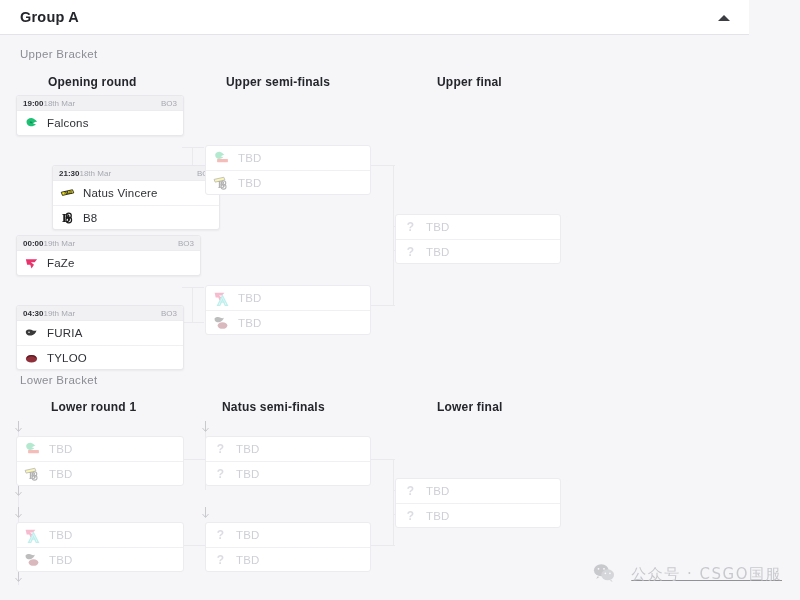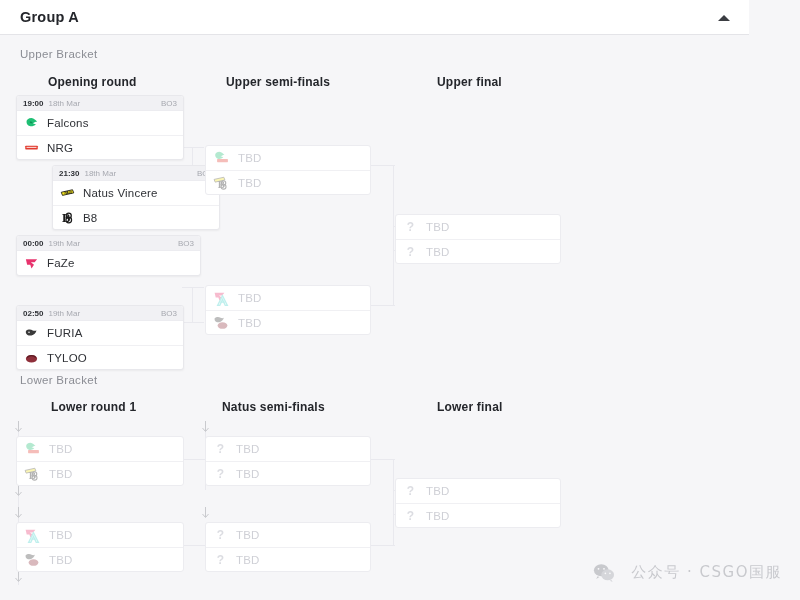--- a/index.html
+++ b/index.html
@@ -52,21 +52,21 @@
     border: 1px solid #e8e8ec;
     border-radius: 3px;
     box-shadow: 0 1px 2px rgba(0,0,0,.05);
     overflow: hidden;
   }
   .match.placeholder { box-shadow: none; border-color: #ececf0; }
 
   .m-head {
     height: 15px; background: #f1f1f4;
     display: flex; align-items: center;
-    padding: 0 6px; gap: 5px;
+    padding: 0 6px; 
     border-bottom: 1px solid #ececf0;
   }
   .m-time { font-size: 8px; font-weight: bold; color: #2f3136; }
   .m-date { font-size: 8px; color: #a7a9b0; }
   .m-bo { font-size: 8px; color: #a7a9b0; margin-left: auto; }
 
   .m-row {
     height: 24px; display: flex; align-items: center;
     padding: 0 7px; gap: 8px; position: relative;
   }
@@ -97,22 +97,23 @@
   .drop-arrow {
     position: absolute; width: 9px; height: 13px;
     color: #c9cace; font-size: 11px; line-height: 13px;
     text-align: center;
   }
   .drop-arrow svg { display: block; }
 
   
   .watermark {
     position: absolute; right: 18px; bottom: 14px;
-    display: flex; align-items: flex-start; gap: 16px;
+    display: flex; align-items: center; gap: 16px;
     opacity: .5;
+    text-decoration: underline;
   }
   .wm-text {
     font-size: 15px; color: #9b9da4; letter-spacing: 1.5px;
     font-family: "DejaVu Sans", sans-serif;
   }
 </style>
 </head>
 <body>
 
 <div id="root">
@@ -152,29 +153,20 @@
     </div>
     <div class="m-row">
       <span class="logo">
         <svg viewBox="0 0 24 24">
             <path d="M12 3c4 1 7 3 9 6-3 0-5 1-7 3 2 0 4 1 5 2-3 2-7 3-10 2-3-1-5-4-5-7 0-3 3-6 8-6z" fill="#1fbf74"></path>
             <path d="M9 9c2-1 4 0 5 2-2 1-4 1-5-2z" fill="#0d8f55"></path>
           </svg>
       </span>
       <span class="m-name">Falcons</span>
     </div>
-    <div class="m-row">
-      <span class="logo">
-        <svg viewBox="0 0 24 24">
-            <rect x="2" y="9" width="20" height="6" rx="1" fill="#e23b2e"></rect>
-            <rect x="4" y="11" width="16" height="1.4" fill="#fff"></rect>
-          </svg>
-      </span>
-      <span class="m-name">NRG</span>
-    </div>
   </div>
 
   <div class="match" style="left:8px; top:165px; width:168px;margin-left:44px;">
     <div class="m-head">
       <span class="m-time">21:30</span>
       <span class="m-date">18th Mar</span>
       <span class="m-bo">BO3</span>
     </div>
     <div class="m-row">
       <span class="logo">
@@ -208,21 +200,21 @@
         <svg viewBox="0 0 24 24">
             <path d="M3 5h18l-4 5h-6l5 4-4 6-2-6H5z" fill="#e8336d"></path>
           </svg>
       </span>
       <span class="m-name">FaZe</span>
     </div>
   </div>
 
   <div class="match" style="left:16px; top:305px; width:168px;">
     <div class="m-head">
-      <span class="m-time">02:50</span>
+      <span class="m-time">04:30</span>
       <span class="m-date">19th Mar</span>
       <span class="m-bo">BO3</span>
     </div>
     <div class="m-row">
       <span class="logo">
         <svg viewBox="0 0 24 24">
             <path d="M3 8c3-3 8-3 11-1 2 1 4 1 6 0-1 4-4 7-8 8-4 1-8-1-9-4 0-1 0-2 0-3z" fill="#3a3a3a"></path>
             <circle cx="8" cy="10" r="1.2" fill="#fff"></circle>
           </svg>
       </span>

